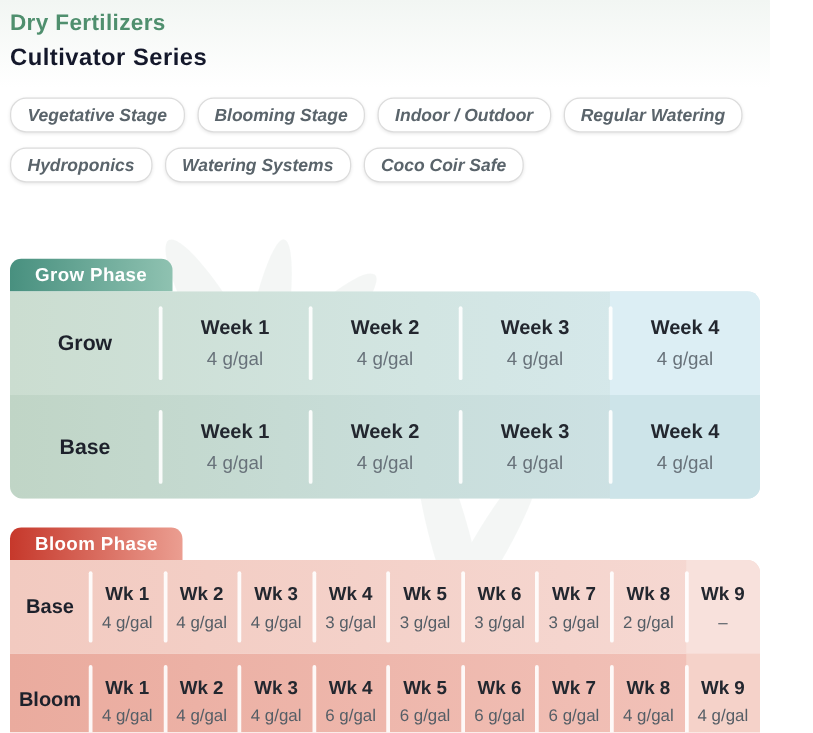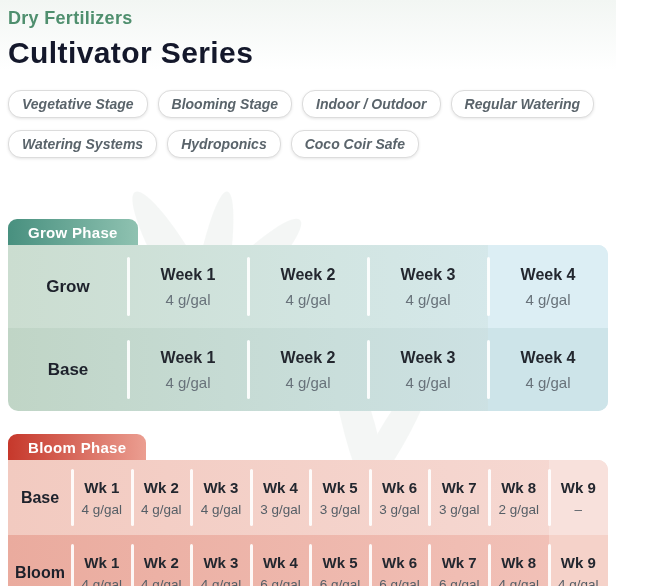--- a/index.html
+++ b/index.html
@@ -8,21 +8,21 @@
   .page {
     position:relative; width:616px; height:586px; overflow:hidden;
     background:linear-gradient(180deg,#f2f6f3 0%,#ffffff 70px);
     padding:8px 8px 0 8px;
   }
   .watermark { position:absolute; opacity:.05; z-index:0; pointer-events:none; }
   .content { position:relative; z-index:1; }
 
   
   .category { color:#4f8f6e; font-size:18px; font-weight:700; letter-spacing:.3px; }
-  .title { margin-top:7px; color:#14182b; font-size:30px; font-weight:800; letter-spacing:.4px; }
+  .title { margin-top:7px; color:#14182b; font-size:19px; font-weight:800; letter-spacing:.4px; }
 
   
   .chips { margin-top:20px; display:flex; flex-wrap:wrap; gap:12px 10px; }
   .chip {
     background:#fff; border:1px solid #dcdcdc; border-radius:13px;
     padding:5px 13px; font-size:14px; font-weight:700; font-style:italic;
     color:#5a646b; box-shadow:0 1px 3px rgba(0,0,0,.10); cursor:pointer; white-space:nowrap;
   }
 
   
@@ -89,22 +89,22 @@
 
   <div class="content">
     <div class="category">Dry Fertilizers</div>
     <div class="title">Cultivator Series</div>
 
     <div class="chips">
       <span class="chip">Vegetative Stage</span>
       <span class="chip">Blooming Stage</span>
       <span class="chip">Indoor / Outdoor</span>
       <span class="chip">Regular Watering</span>
+      <span class="chip">Hydroponics</span>
       <span class="chip">Watering Systems</span>
-      <span class="chip">Hydroponics</span>
       <span class="chip">Coco Coir Safe</span>
     </div>
 
     <div class="section-grow">
       <div class="phase-tab grow-tab">Grow Phase</div>
       <div class="phase-table">
 
         <div class="g-row r0">
           <div class="g-label">Grow</div>
           <div class="cell">

